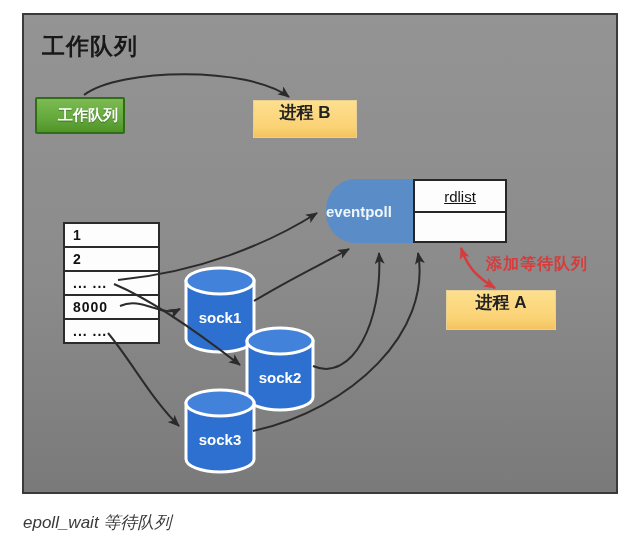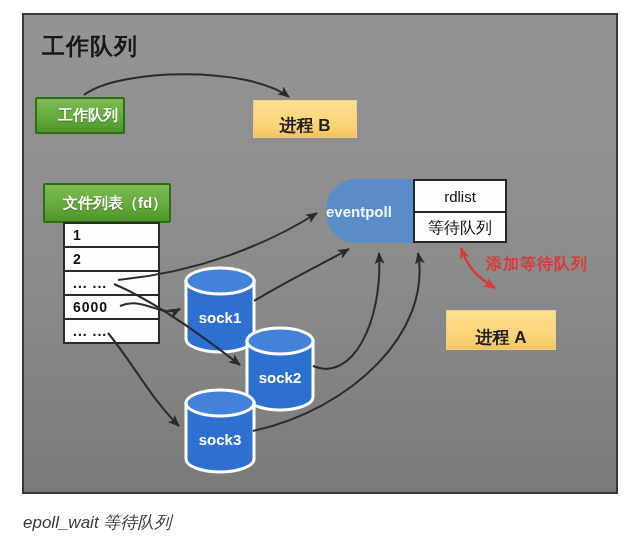--- a/index.html
+++ b/index.html
@@ -19,27 +19,27 @@
   }
   .green-box{
     position:absolute;display:flex;align-items:center;justify-content:center;
     background:linear-gradient(180deg,#7cbb51 0%,var(--green-box) 60%,#4f9427 100%);
     border:2px solid #2f6e17;border-radius:2px;box-sizing:border-box;
     color:#ffffff;font-weight:bold;text-shadow:0 1px 1px rgba(0,0,0,.35);padding-left:16px;
   }
   .work-queue{left:35px;top:97px;width:90px;height:37px;font-size:15px;}
   .fd-header{left:43px;top:183px;width:128px;height:40px;font-size:15px;}
   .yellow-box{
-    position:absolute;display:flex;align-items:flex-end;justify-content:center;
+    position:absolute;display:flex;align-items:flex-start;justify-content:center;
     background:linear-gradient(180deg,#fddf8e 0%,var(--yellow-box) 70%,#f3c35f 100%);
     border:1px solid #e7cf95;box-sizing:border-box;
     color:#222;font-weight:bold;font-size:17px;
   }
   .process-b{left:253px;top:100px;width:104px;height:38px;}
-  .process-a{left:446px;top:310px;width:110px;height:40px;}
+  .process-a{left:446px;top:290px;width:110px;height:40px;}
   .fd-table{
     position:absolute;left:63px;top:222px;width:97px;
     background:#fdfdfd;border:2px solid #2b2b2b;box-sizing:border-box;
   }
   .fd-row{
     height:22px;line-height:22px;padding-left:8px;font-size:14px;font-weight:bold;
     color:#111;border-bottom:2px solid #2b2b2b;letter-spacing:1px;
   }
   .fd-row:last-child{border-bottom:none;}
   .eventpoll{
@@ -47,21 +47,21 @@
     background:var(--eventpoll-blue);border-radius:30px 0 0 30px;
     display:flex;align-items:center;justify-content:flex-start;
     color:#eef4fb;font-size:15px;font-weight:bold;
   }
   .ep-cells{
     position:absolute;left:413px;top:179px;width:94px;height:64px;
     background:#fdfdfd;border:2px solid #262626;box-sizing:border-box;
   }
   .ep-cell{
     height:30px;display:flex;align-items:center;justify-content:center;
-    font-size:15px;color:#111;
+    font-size:15px;color:#111;text-decoration:underline;
   }
   .ep-cell:first-child{border-bottom:2px solid #262626;}
   .ep-cell.cn{font-size:16px;}
   .red-note{
     position:absolute;left:486px;top:254px;font-size:16px;font-weight:bold;
     color:var(--annotation-red);letter-spacing:1px;text-align:right;
   }
   .caption{
     position:absolute;left:23px;top:511px;font-style:italic;font-size:17px;color:#3a3a3a;
   }
@@ -79,29 +79,26 @@
   <div class="kernel-title">工作队列</div>
 
   <div class="green-box work-queue">
     <span>工作队列</span>
   </div>
 
   <div class="yellow-box process-b">
     <span>进程 B</span>
   </div>
 
-  <div class="green-box fd-header">
-    <span>文件列表（fd）</span>
-  </div>
 
   <div class="fd-table">
     <div class="fd-row">1</div>
     <div class="fd-row">2</div>
     <div class="fd-row">... ...</div>
-    <div class="fd-row">6000</div>
+    <div class="fd-row">8000</div>
     <div class="fd-row">... ...</div>
   </div>
 
   <svg class="overlay" viewBox="0 0 640 549">
     <defs>
       <marker id="arrow" markerUnits="userSpaceOnUse" markerWidth="13" markerHeight="11" refX="11" refY="5" orient="auto">
         <path d="M0,0 L12,5 L0,10 L3,5 Z" fill="#2b2b2b"></path>
       </marker>
       <marker id="arrow-red" markerUnits="userSpaceOnUse" markerWidth="13" markerHeight="11" refX="11" refY="5" orient="auto">
         <path d="M0,0 L12,5 L0,10 L3,5 Z" fill="#d63c3c"></path>
@@ -142,21 +139,20 @@
 
     <path fill="none" stroke="#d63c3c" stroke-width="2.5" d="M 461 248 C 468 268 477 277 495 288" marker-start="url(#arrow-red-start)" marker-end="url(#arrow-red)"></path>
   </svg>
 
   <div class="eventpoll">
     <span>eventpoll</span>
   </div>
 
   <div class="ep-cells">
     <div class="ep-cell">rdlist</div>
-    <div class="ep-cell cn">等待队列</div>
   </div>
 
   <div class="red-note">添加等待队列</div>
 
   <div class="yellow-box process-a">
     <span>进程 A</span>
   </div>
 
   <div class="caption">epoll_wait 等待队列</div>
 

